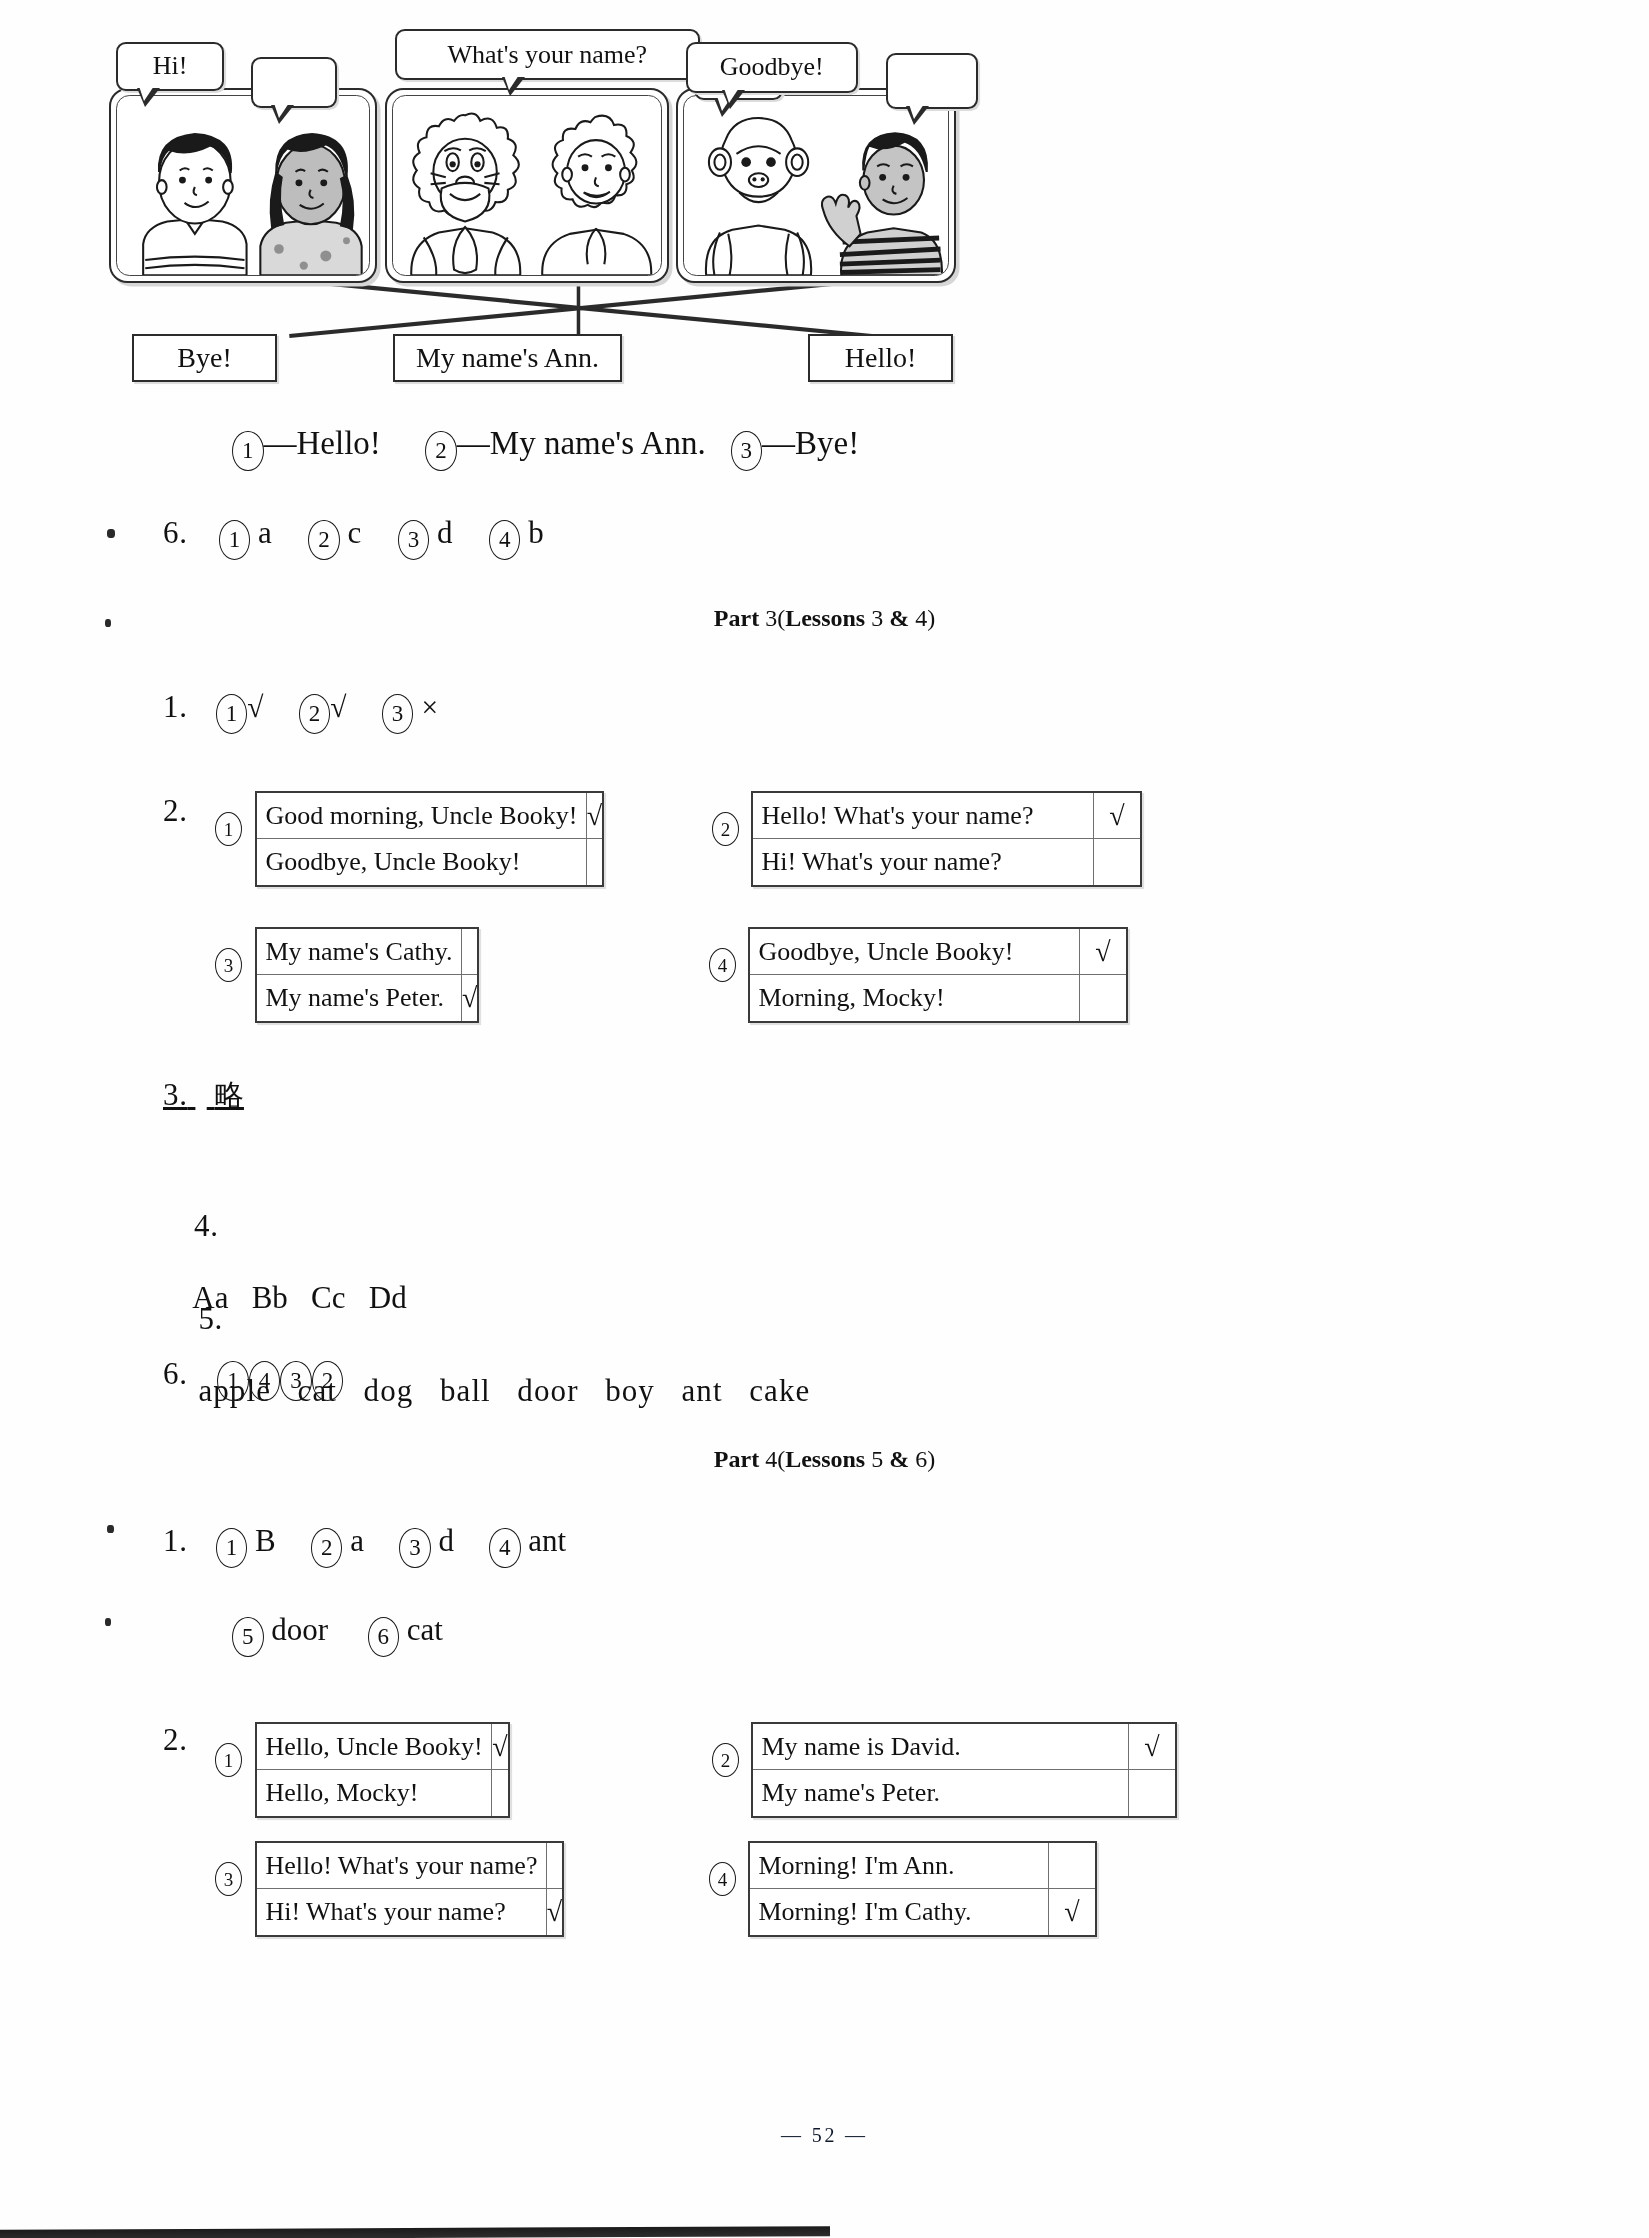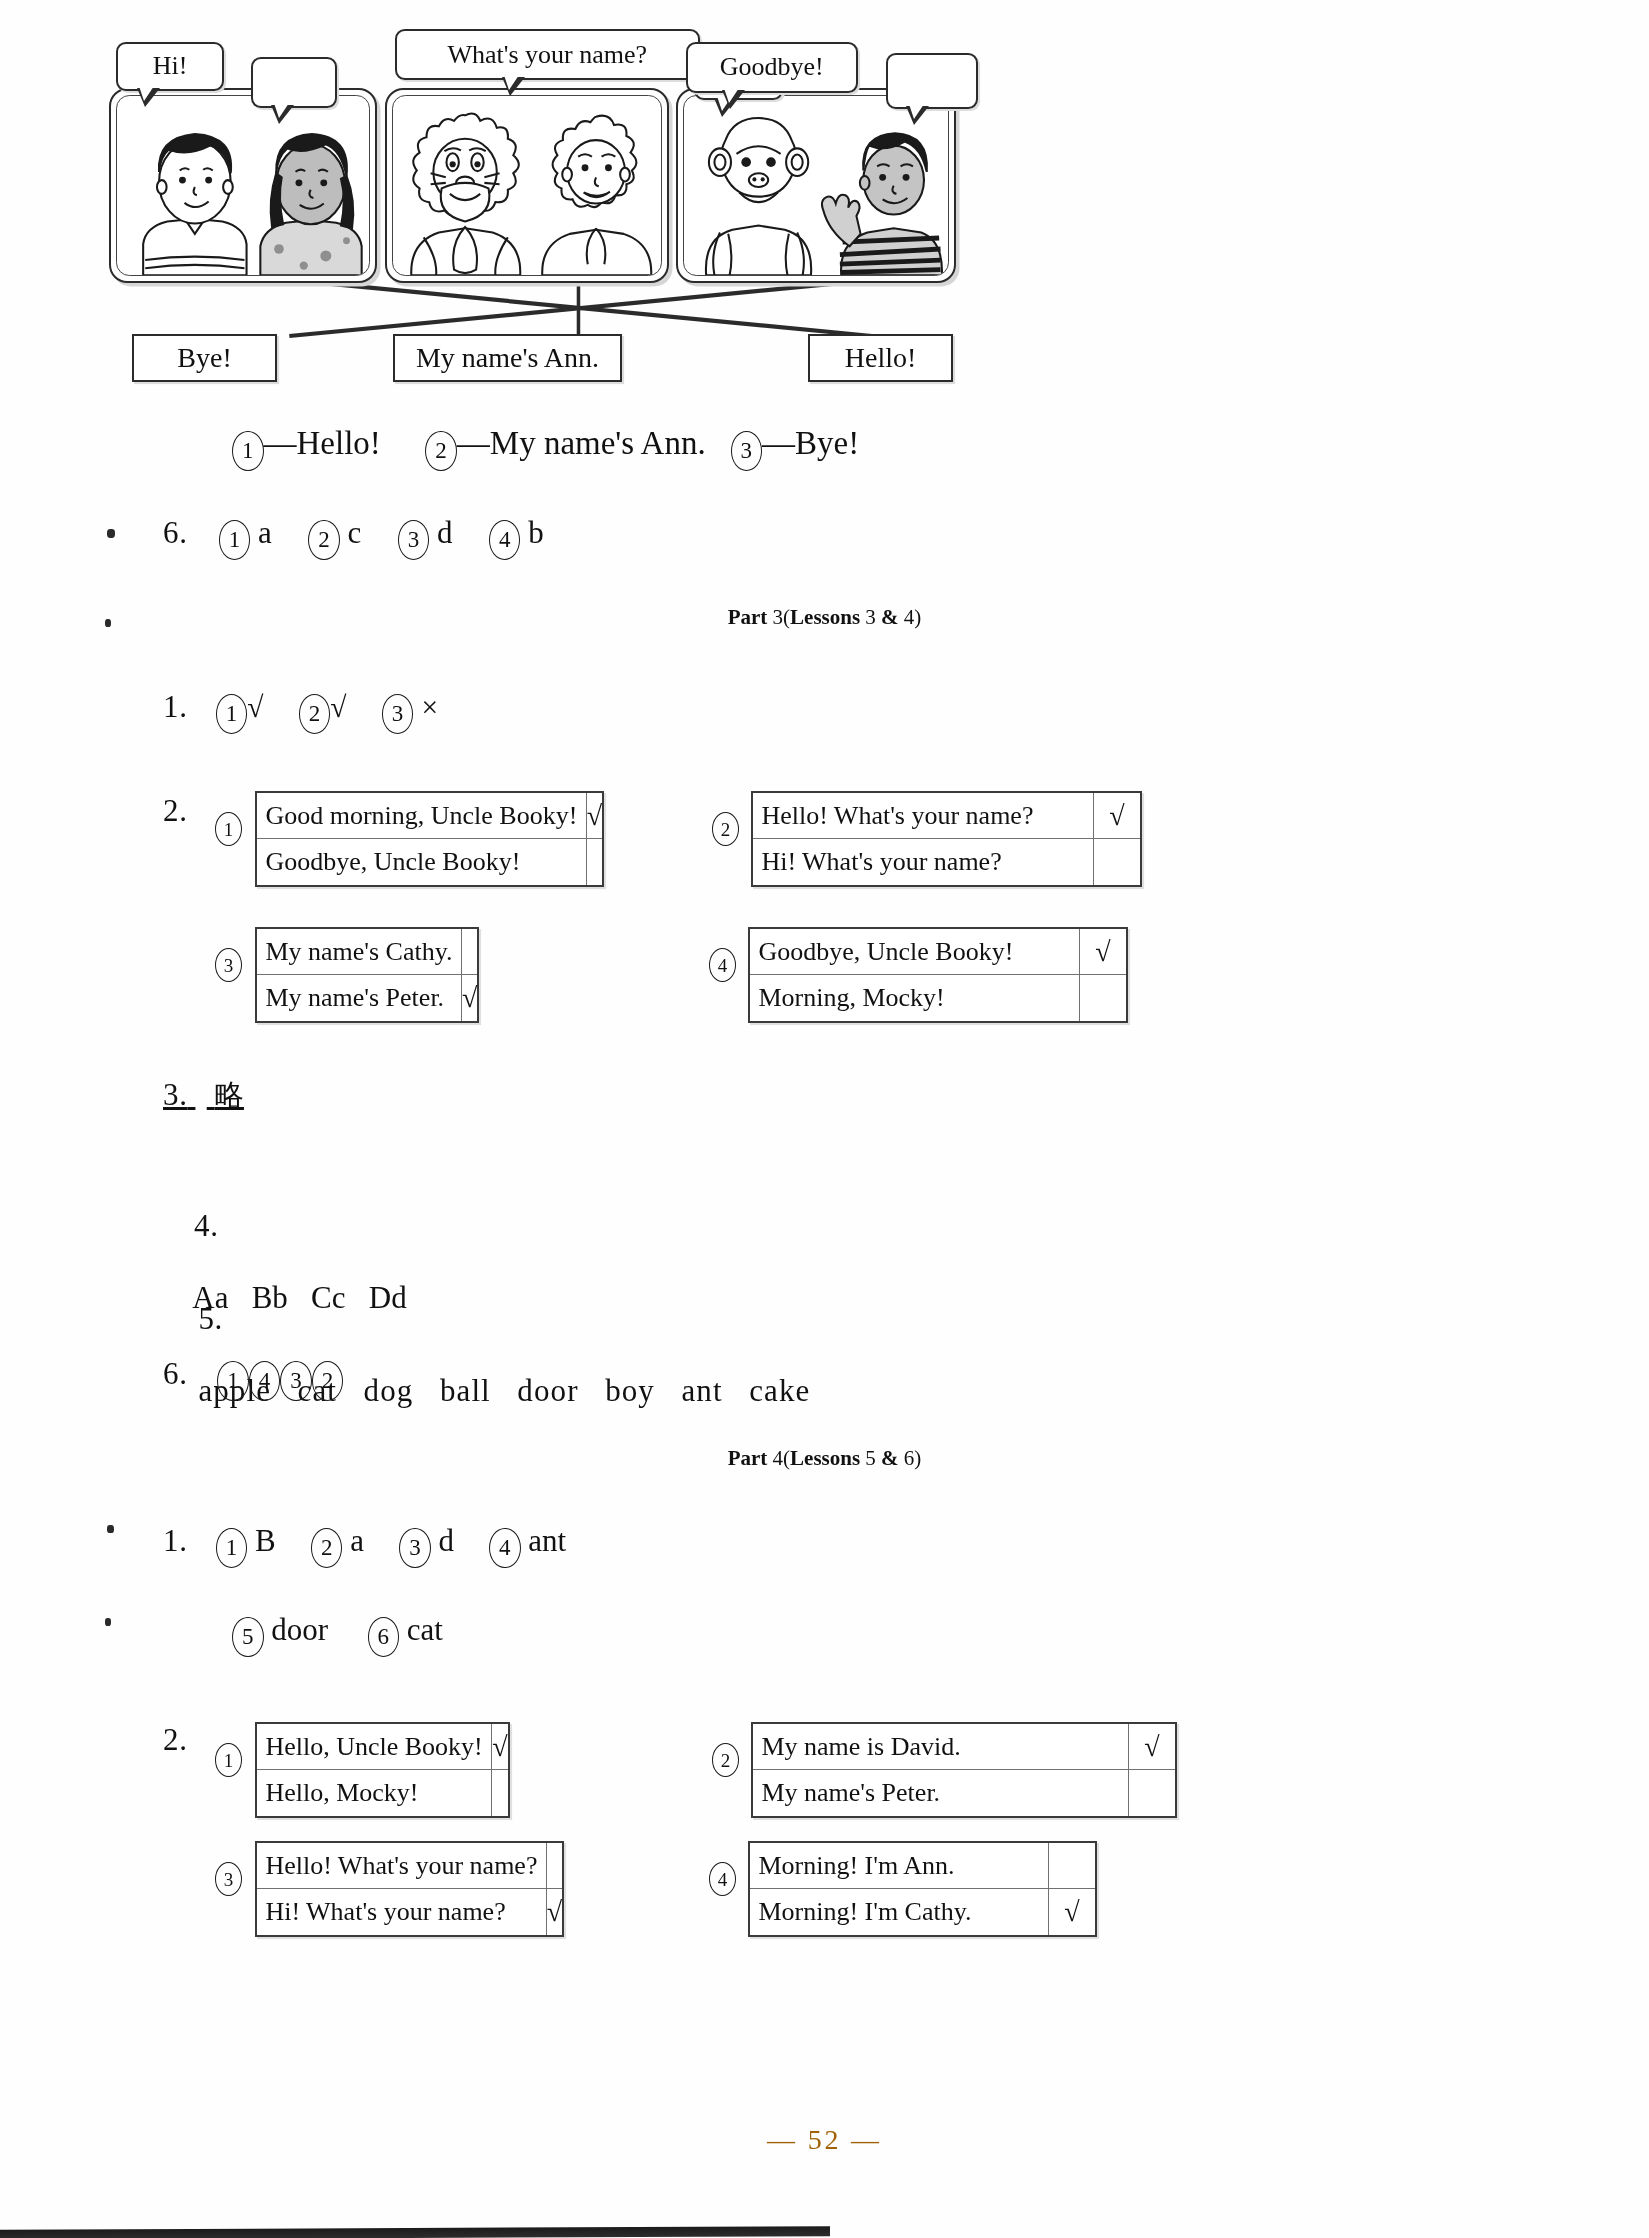--- a/index.html
+++ b/index.html
@@ -54,21 +54,21 @@
     position:absolute;border:2.1px solid #2b2b2b;background:#fff;
     display:flex;align-items:center;justify-content:center;
     font-size:28px;font-family:"Liberation Serif",serif;white-space:nowrap;
     box-shadow:2.1px 2.1px 0 0 #dcdcdc;z-index:4;
   }
   #lines{position:absolute;left:0;top:0;width:999px;height:366px;pointer-events:none;}
 
   
   .part-head{
     position:absolute;width:100%;text-align:center;
-    font-size:21px;font-family:"Liberation Serif",serif;
+    font-size:24px;font-family:"Liberation Serif",serif;
   }
   .part-head b{font-weight:bold;}
 
   
   .tbl{
     position:absolute;border:2.1px solid #3a3a3a;border-collapse:collapse;
     background:#fff;box-shadow:2.1px 2.1px 0 0 #e0e0e0;
   }
   .tbl td{
     border:1.1px solid #707070;font-size:26px;
@@ -76,21 +76,21 @@
     vertical-align:middle;white-space:nowrap;
   }
   .tbl td.tick{width:46px;text-align:center;font-size:28px;padding:0;}
   .tbl-mark{position:absolute;z-index:6;}
 
   .check{display:inline-block;font-size:29.5px;line-height:1;}
 
   
   #footer{
     position:absolute;left:0;right:0;top:2124px;text-align:center;
-    font-size:28px;font-family:"Liberation Serif",serif;letter-spacing:2.8px;color:#a16207;
+    font-size:20px;font-family:"Liberation Serif",serif;letter-spacing:2.8px;color:#0f172a;
   }
   
   .speck{position:absolute;background:#2a2a2a;border-radius:40%;}
   #scanedge{position:absolute;left:0;top:2228px;width:830px;height:9.8px;
     background:linear-gradient(180deg,#1b1b1b,#2d2d2d);transform:rotate(-0.25deg);}
 </style>
 </head>
 <body>
 
 <div class="page">

